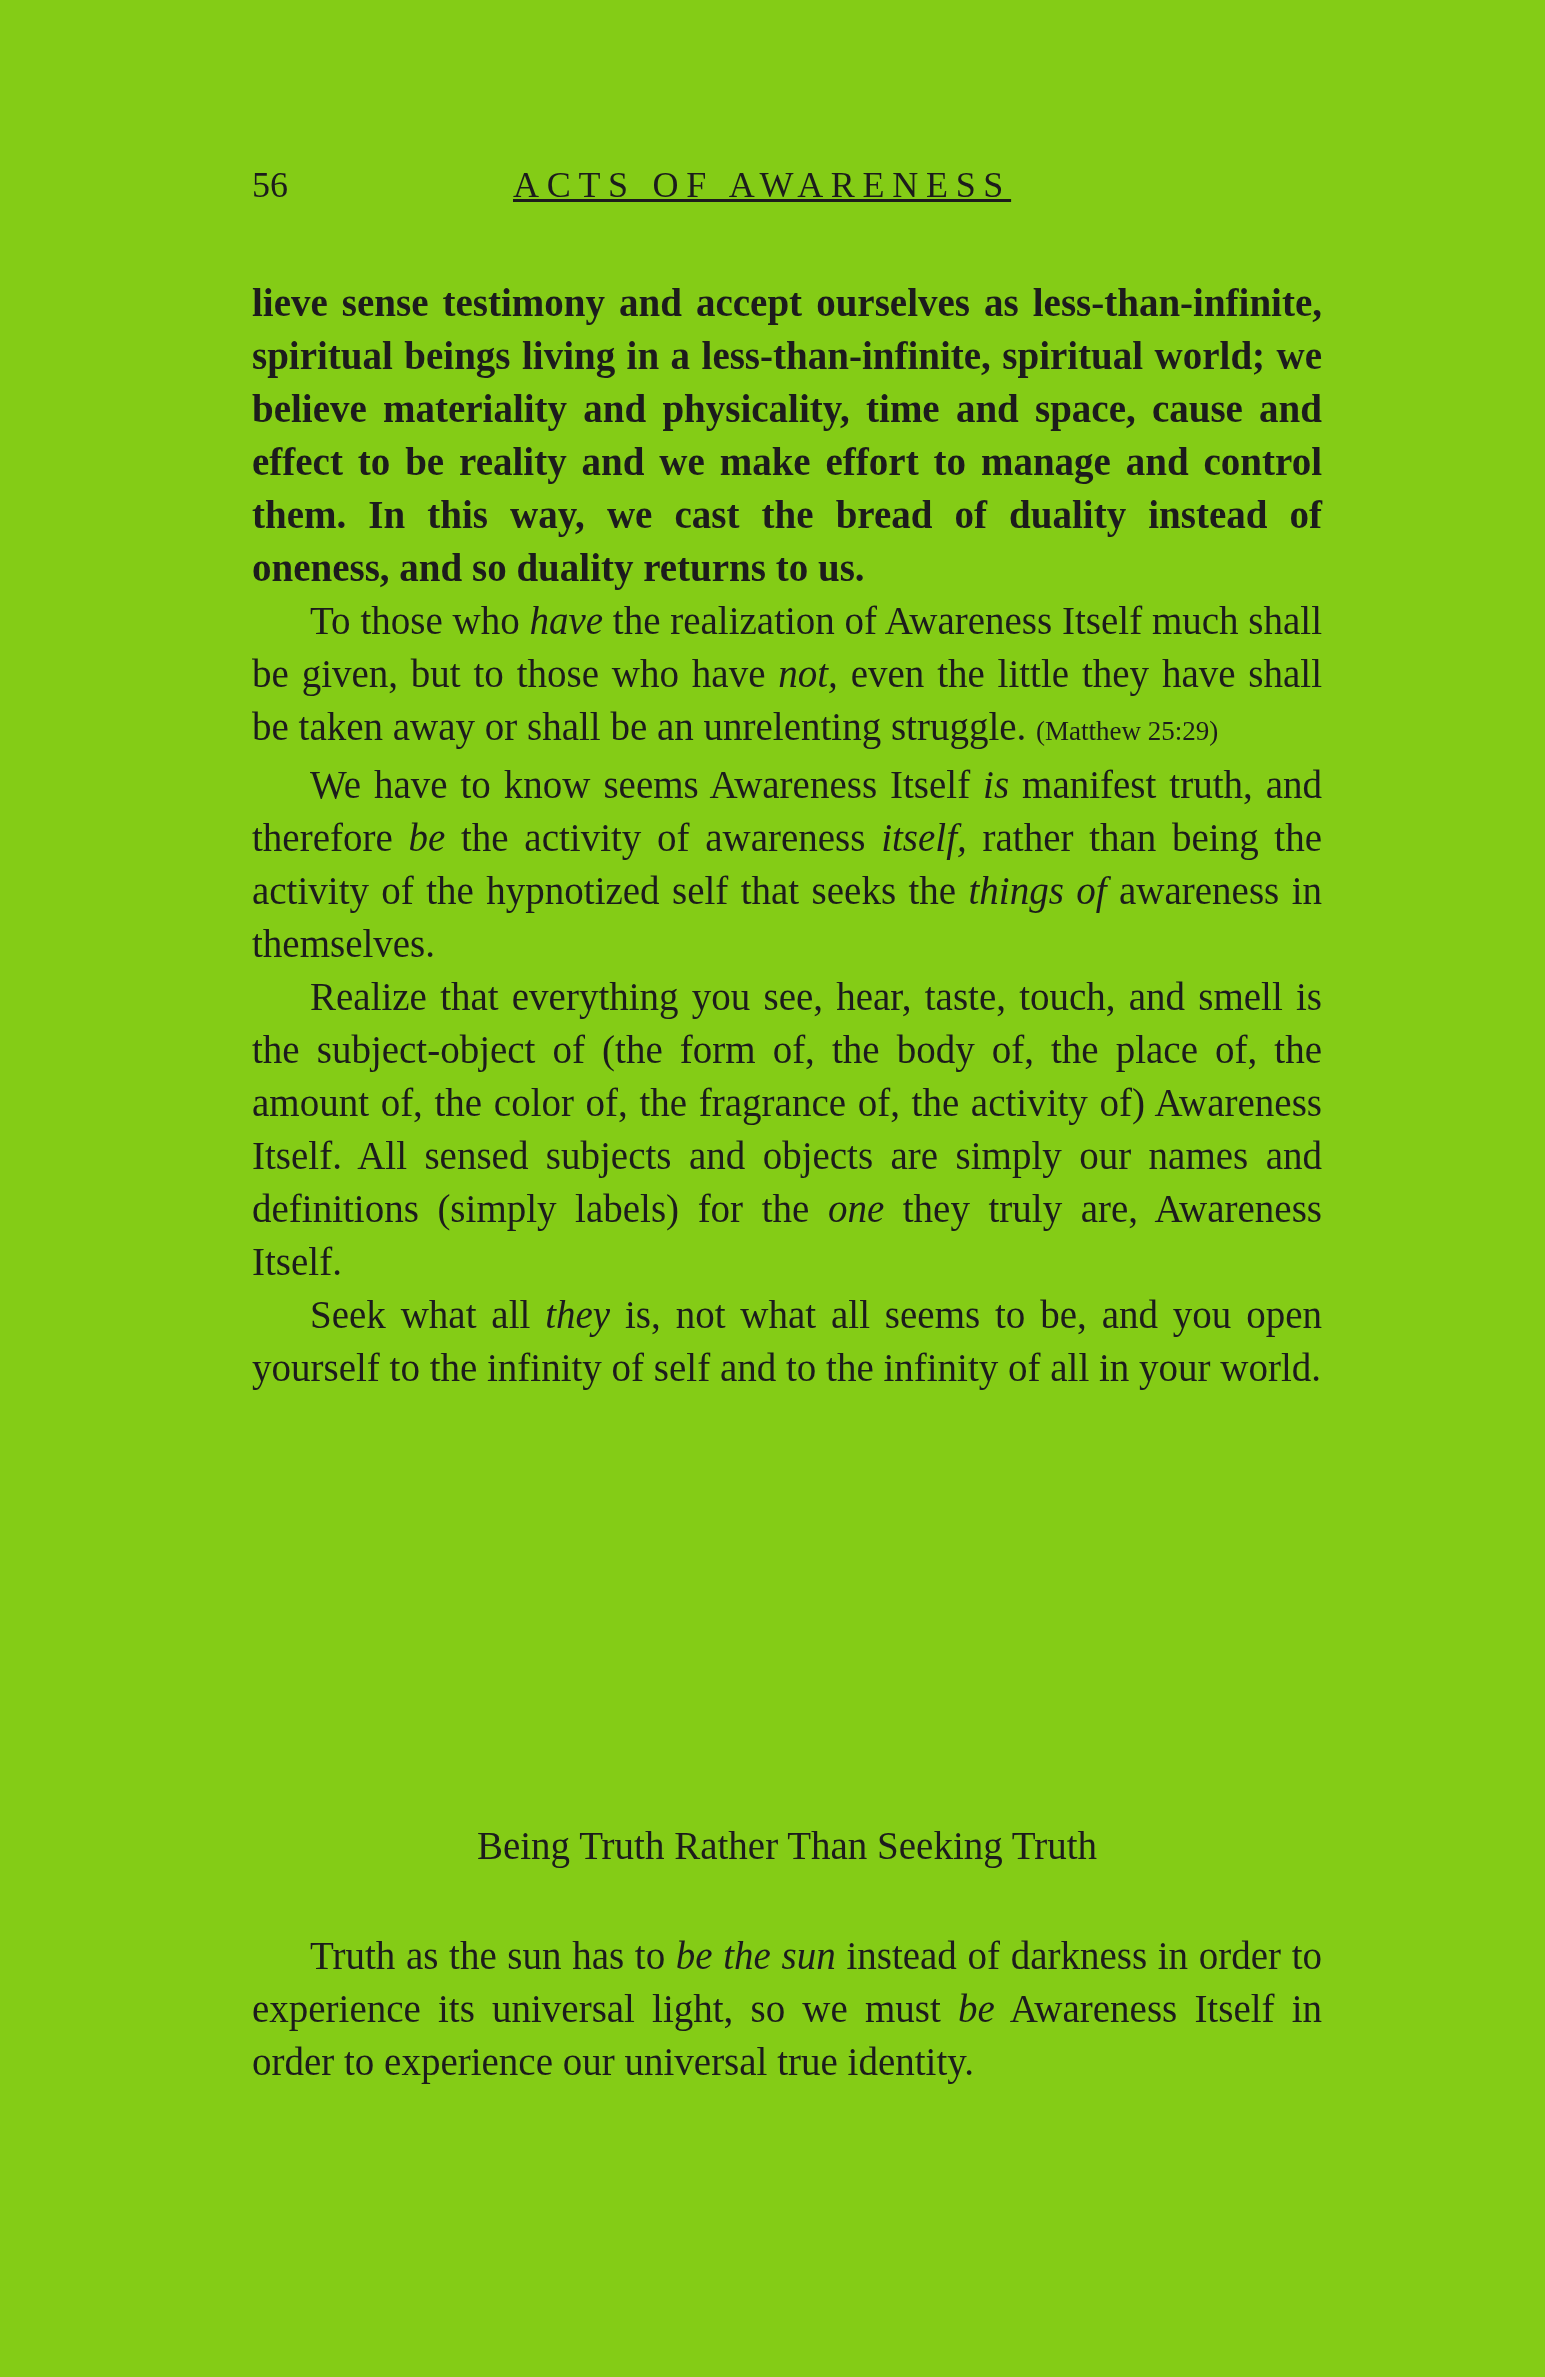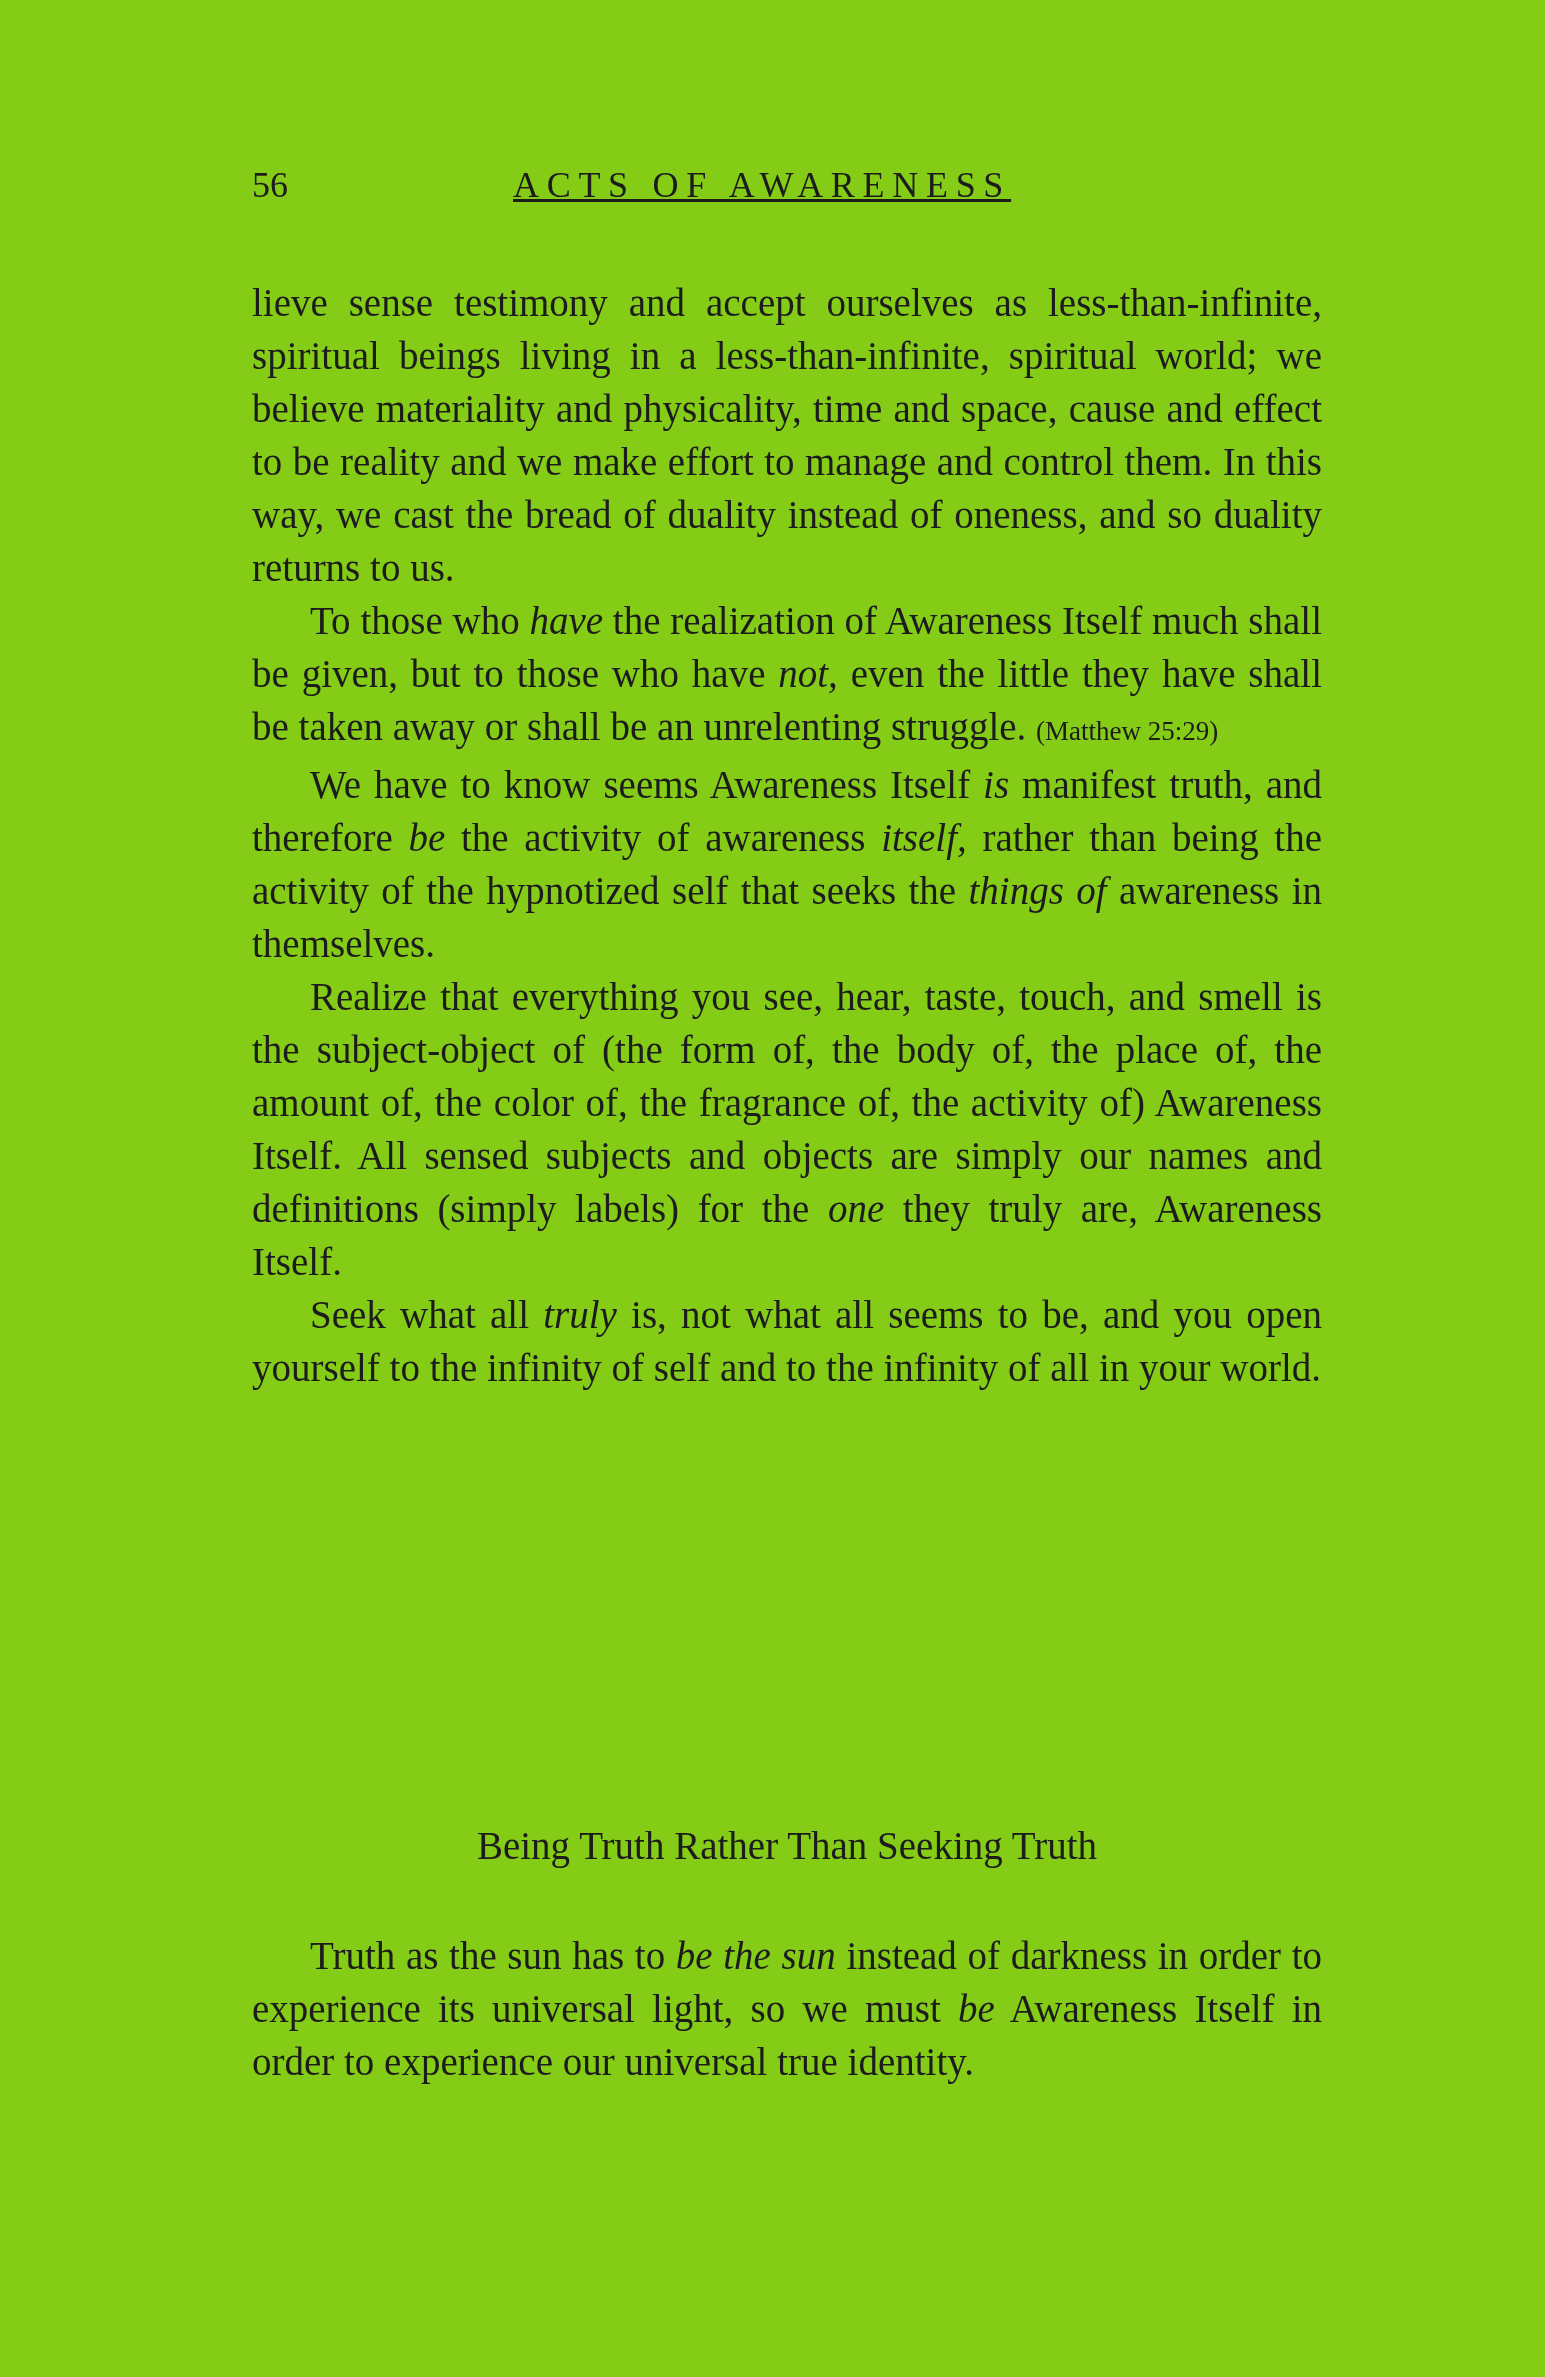--- a/index.html
+++ b/index.html
@@ -18,21 +18,21 @@
     position: absolute; left: 261px; top: 0;
     letter-spacing: 7.7px; text-transform: uppercase; text-decoration: underline;
   }
   .body-text {
     position: absolute; left: 252px; top: 276px; width: 1070px;
     font-size: 39px; line-height: 53px; text-align: justify;
     hyphens: manual;
   }
   .body-text p { margin: 0; text-indent: 0; }
   .body-text p.indent { text-indent: 58px; }
-  .body-text p.cont { text-indent: 0; }
+  .body-text p.cont { text-indent: 0; font-weight: bold; }
   .ref { font-size: 27px; }
   em { font-style: italic; margin-top: 29px; }
   .section-heading {
     position: absolute; left: 252px; width: 1070px; top: 1819px;
     text-align: center; font-size: 39px; line-height: 53px;
   }
   .section-body {
     position: absolute; left: 252px; top: 1929px; width: 1070px;
     font-size: 39px; line-height: 53px; text-align: justify;
   }
@@ -52,21 +52,21 @@
     <p class="cont"><span>lieve sense testimony and accept ourselves as less-than-infinite, spiritual beings living in a less-than-infinite, spiritual world; we believe materiality and physicality, time and space, cause and effect to be reality and we make effort to manage and control them. In this way, we cast the bread of duality instead of oneness, and so duality returns to us.</span></p>
 
     <p class="indent"><span>To those who </span><em>have</em><span> the realization of Awareness Itself much shall be given, but to those who have </span><em>not,</em><span> even the little they have shall be taken away or shall be an unrelenting struggle. </span><span class="ref">(Matthew 25:29)</span></p>
 
 
 
     <p class="indent"><span>We have to know seems Awareness Itself </span><em>is</em><span> manifest truth, and therefore </span><em>be</em><span> the activity of awareness </span><em>itself,</em><span> rather than being the activity of the hypnotized self that seeks the </span><em>things of</em><span> awareness in themselves.</span></p>
 
     <p class="indent"><span>Realize that everything you see, hear, taste, touch, and smell is the subject-object of (the form of, the body of, the place of, the amount of, the color of, the fragrance of, the activity of) Awareness Itself. All sensed subjects and objects are simply our names and definitions (simply labels) for the </span><em>one</em><span> they truly are, Awareness Itself.</span></p>
 
-    <p class="indent"><span>Seek what all </span><em>truly</em><span> is, not what all seems to be, and you open yourself to the infinity of self and to the infinity of all in your world.</span></p>
+    <p class="indent"><span>Seek what all </span><em>they</em><span> is, not what all seems to be, and you open yourself to the infinity of self and to the infinity of all in your world.</span></p>
   </div>
 
   <div class="section-heading">Being Truth Rather Than Seeking Truth</div>
 
   <div class="section-body">
     <p><span>Truth as the sun has to </span><em>be the sun</em><span> instead of darkness in order to experience its universal light, so we must </span><em>be</em><span> Awareness Itself in order to experience our universal true identity.</span></p>
   </div>
 
 </div>
 

